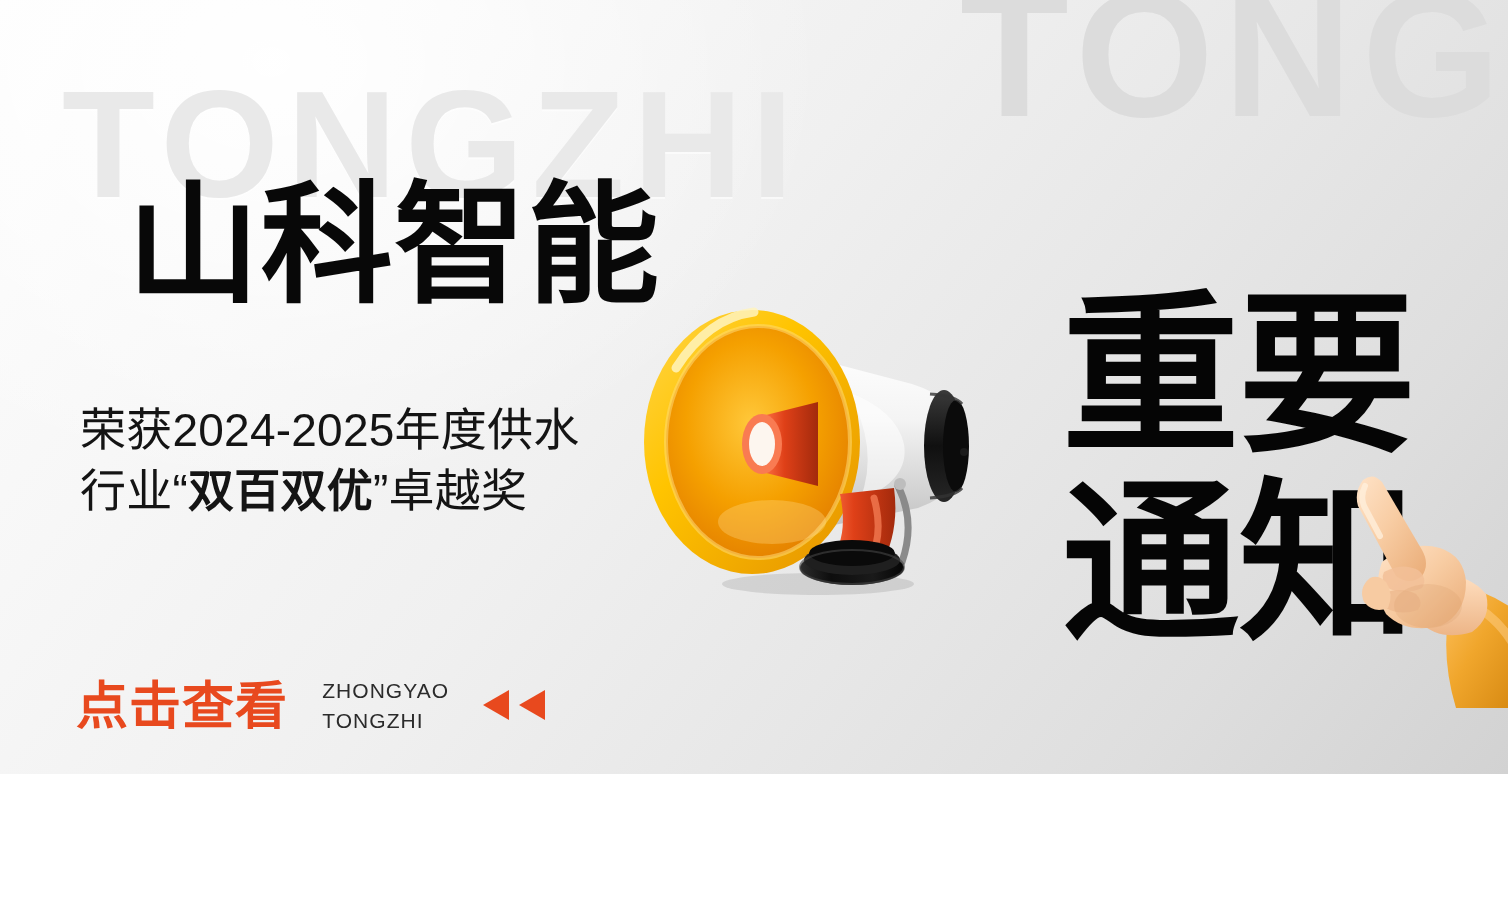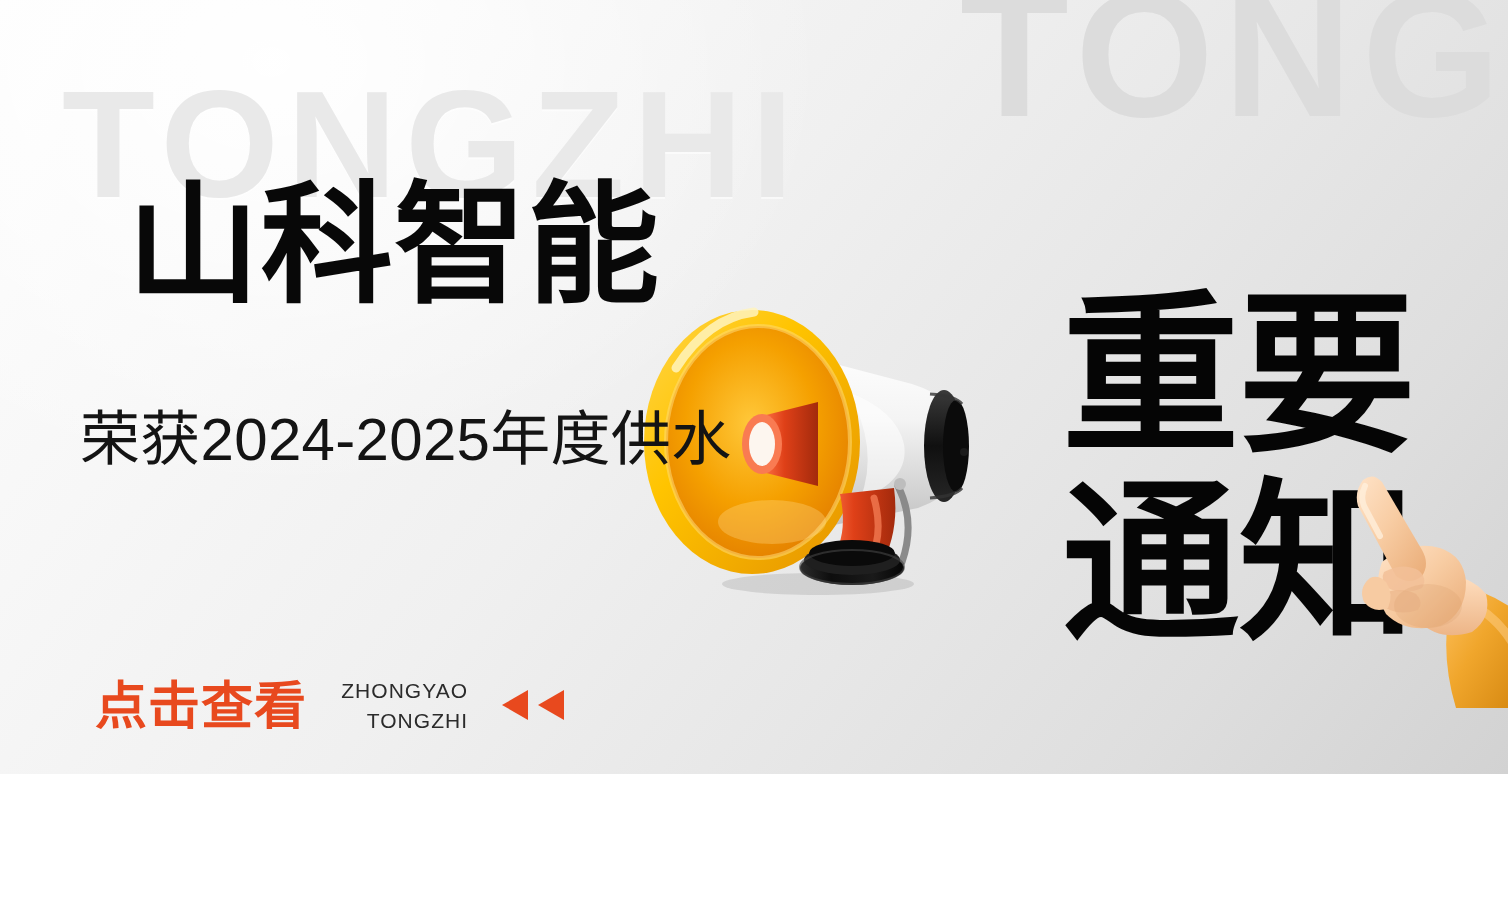--- a/index.html
+++ b/index.html
@@ -56,42 +56,41 @@
     line-height: 1.06;
     font-weight: 900;
     color: #080808;
     letter-spacing: 0.01em;
     margin: 0;
     white-space: nowrap;
     text-align: center;
   }
   .subtitle {
     margin: 84px 0 0 6px;
-    font-size: 60px;
+    font-size: 46px;
     line-height: 1.33;
     color: #141414;
     font-weight: 400;
     letter-spacing: 0.005em;
   }
   .subtitle .emph {
     font-weight: 800;
   }
   .subtitle-line {
     display: block;
     white-space: nowrap;
   }
 
   
   .cta-row {
     position: absolute;
-    left: 95px;
+    left: 76px;
     top: 676px;
     display: flex;
     align-items: center;
-    text-align: right;
   }
   .cta-main {
     font-size: 52px;
     font-weight: 900;
     color: #e8491e;
     letter-spacing: 0.02em;
     line-height: 1;
     white-space: nowrap;
   }
   .cta-pinyin {
@@ -281,20 +280,21 @@
 
     <path d="M34 112 Q22 122 28 136 Q38 148 52 142 Q58 128 50 116 Q42 108 34 112 Z" fill="#f7cba2"></path>
 
     <ellipse cx="92" cy="140" rx="34" ry="22" fill="#d89a6a" opacity="0.22"></ellipse>
   </svg>
 
   <div class="left-col">
     <h1 class="brand-title">山科智能</h1>
     <div class="subtitle">
       <span class="subtitle-line">荣获2024-2025年度供水</span>
+      <span class="subtitle-line"><span>行业</span><span>“</span><span class="emph">双百双优</span><span>”</span><span>卓越奖</span></span>
     </div>
   </div>
 
   <div class="cta-row">
     <div class="cta-main">点击查看</div>
     <div class="cta-pinyin">
       <span>ZHONGYAO</span>
       <span>TONGZHI</span>
     </div>
     <div class="cta-arrows">

